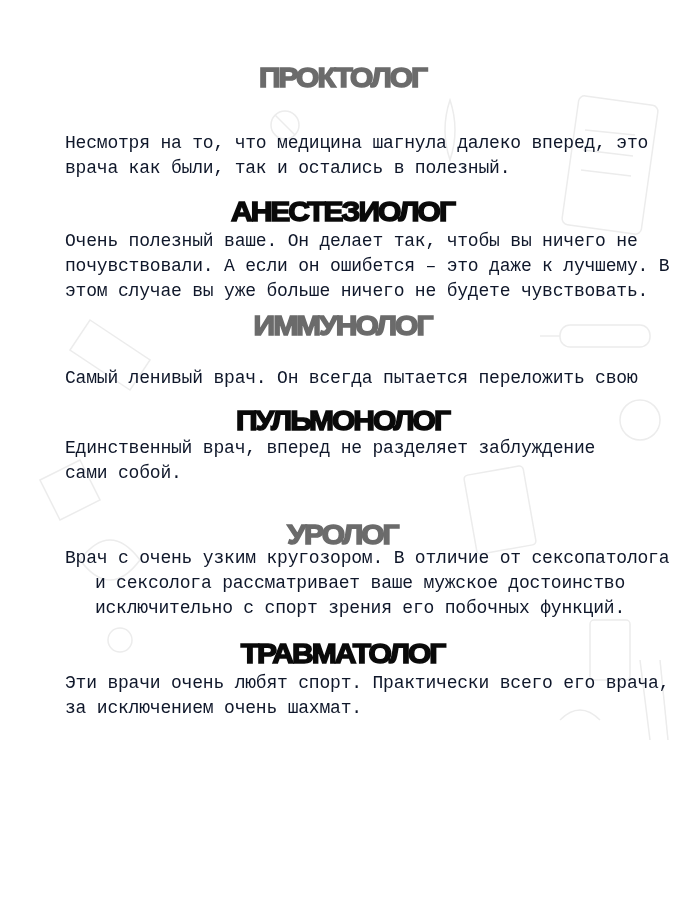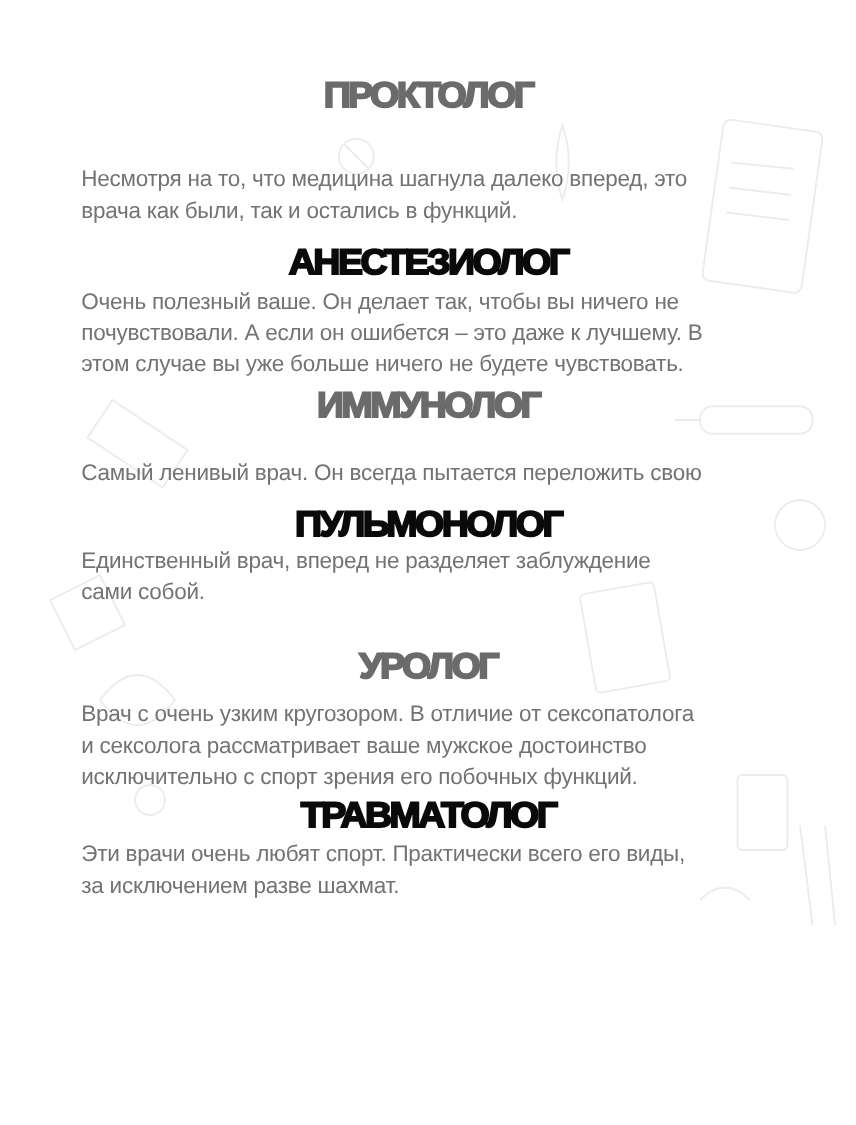--- a/index.html
+++ b/index.html
@@ -12,22 +12,22 @@
   .heading {
     position: absolute; left: 0; width: 685px; text-align: center;
     font-family: "Liberation Sans", sans-serif; font-weight: 900;
     font-size: 30px; letter-spacing: -2px; transform: scaleY(0.95);
     -webkit-text-stroke: 1.6px currentColor; line-height: 1;
   }
   .heading.gray { color: #6b6b6b; }
   .heading.black { color: #0a0a0a; }
   .para {
     position: absolute; left: 65px; width: 560px;
-    font-family: Liberation Sans, sans-serif; font-size: 18px; line-height: 25px;
-    color: #737373; letter-spacing: -0.2px;
+    font-family: Liberation Mono, monospace; font-size: 18px; line-height: 25px;
+    color: #0f172a; letter-spacing: -0.2px;
   }
   .para span { display: block; white-space: nowrap; }
 </style>
 </head>
 <body>
 
 <svg class="doodles" viewBox="0 0 685 760">
   <g fill="none" stroke="#ececec" stroke-width="1.5">
     <rect x="570" y="100" width="80" height="130" rx="6" transform="rotate(8 610 165)"></rect>
     <line x1="585" y1="130" x2="635" y2="135"></line>
@@ -49,21 +49,21 @@
     <circle cx="120" cy="640" r="12"></circle>
     <path d="M560 720 q20 -20 40 0"></path>
   </g>
 </svg>
 
 <div class="page">
 
   <div class="heading gray" style="top:62px;">ПРОКТОЛОГ</div>
   <div class="para" style="top:131px;">
     <span>Несмотря на то, что медицина шагнула далеко вперед, это</span>
-    <span>врача как были, так и остались в функций.</span>
+    <span>врача как были, так и остались в полезный.</span>
   </div>
 
   <div class="heading black" style="top:196px;">АНЕСТЕЗИОЛОГ</div>
   <div class="para" style="top:229px;">
     <span>Очень полезный ваше. Он делает так, чтобы вы ничего не</span>
     <span>почувствовали. А если он ошибется – это даже к лучшему. В</span>
     <span>этом случае вы уже больше ничего не будете чувствовать.</span>
   </div>
 
   <div class="heading gray" style="top:310px;">ИММУНОЛОГ</div>
@@ -71,25 +71,25 @@
     <span>Самый ленивый врач. Он всегда пытается переложить свою</span>
   </div>
 
   <div class="heading black" style="top:405px;">ПУЛЬМОНОЛОГ</div>
   <div class="para" style="top:436px;">
     <span>Единственный врач, вперед не разделяет заблуждение</span>
     <span>сами собой.</span>
   </div>
 
   <div class="heading gray" style="top:519px;">УРОЛОГ</div>
-  <div class="para" style="top:559px;">
+  <div class="para" style="top:546px;text-align:right;">
     <span>Врач с очень узким кругозором. В отличие от сексопатолога</span>
     <span>и сексолога рассматривает ваше мужское достоинство</span>
     <span>исключительно с спорт зрения его побочных функций.</span>
   </div>
 
   <div class="heading black" style="top:638px;">ТРАВМАТОЛОГ</div>
   <div class="para" style="top:671px;">
-    <span>Эти врачи очень любят спорт. Практически всего его виды,</span>
-    <span>за исключением разве шахмат.</span>
+    <span>Эти врачи очень любят спорт. Практически всего его врача,</span>
+    <span>за исключением очень шахмат.</span>
   </div>
 
 </div>
 
 </body></html>

